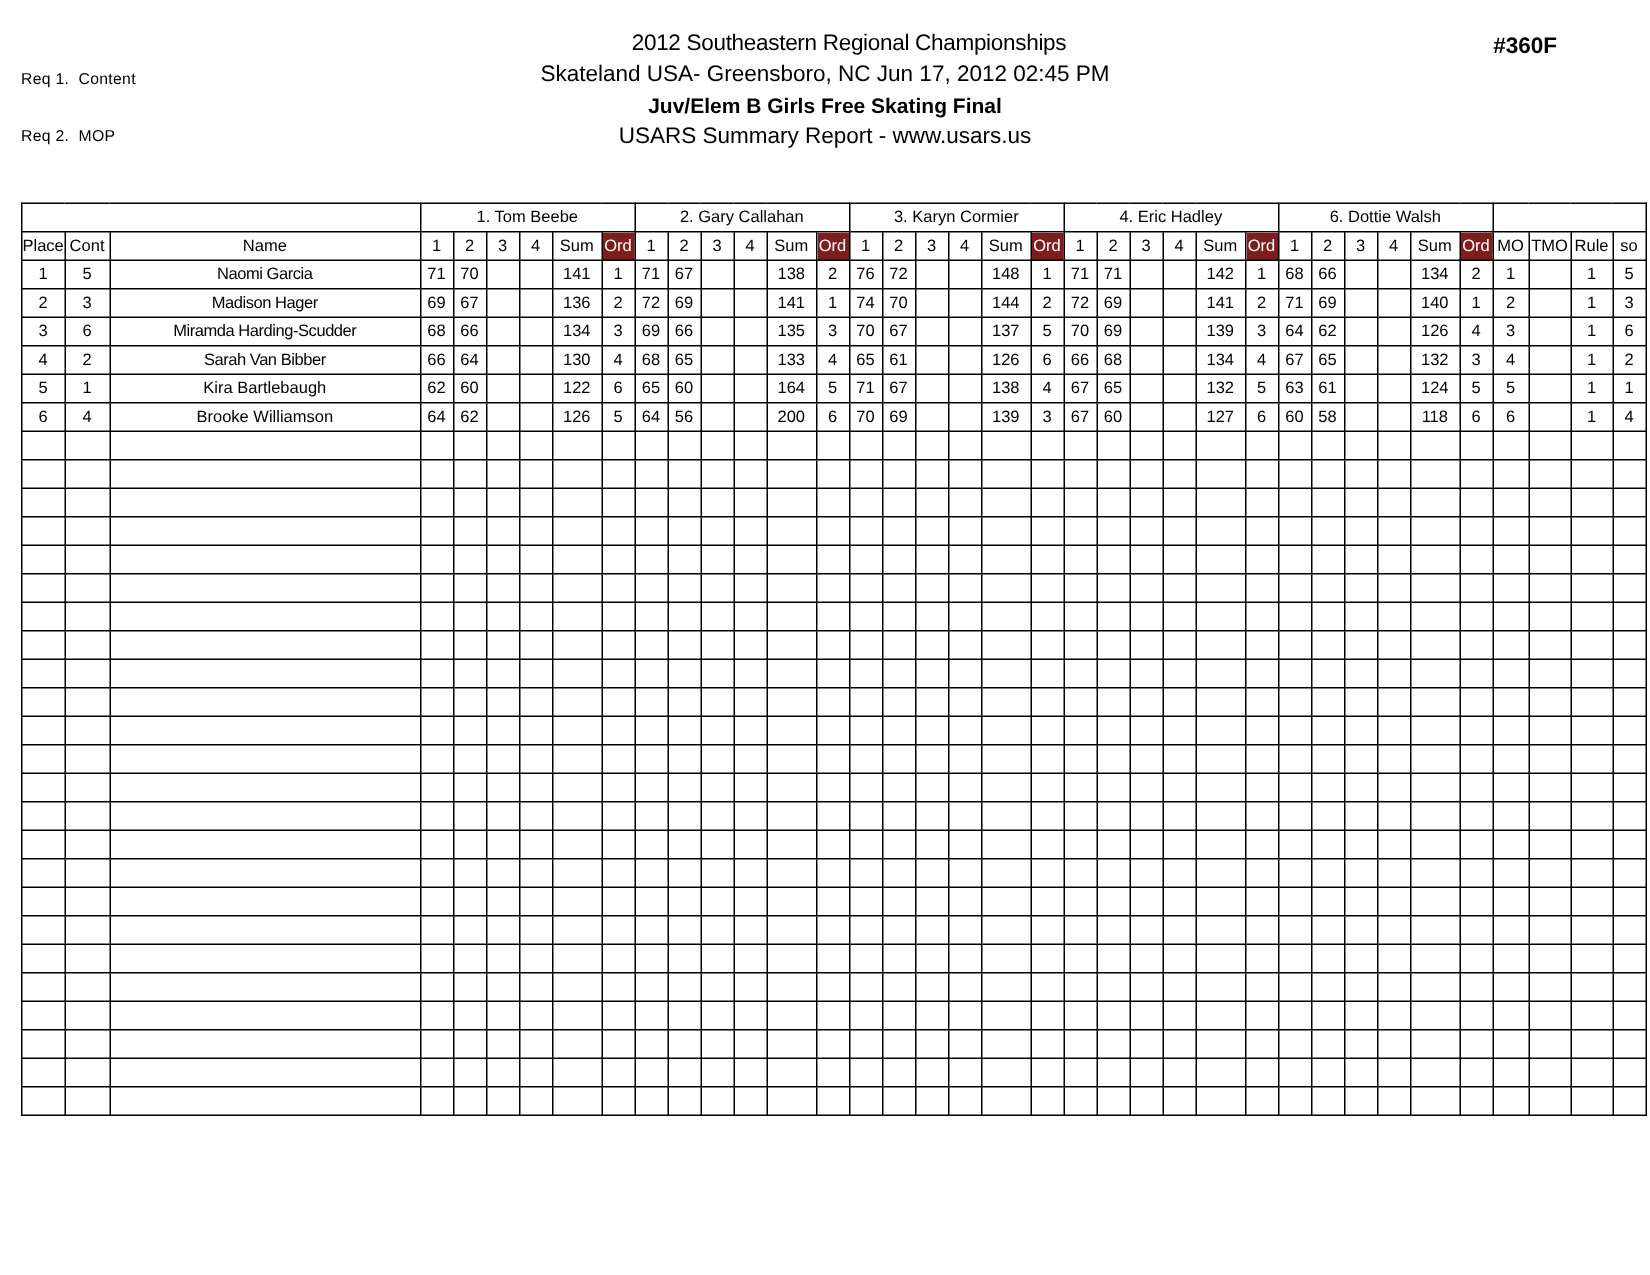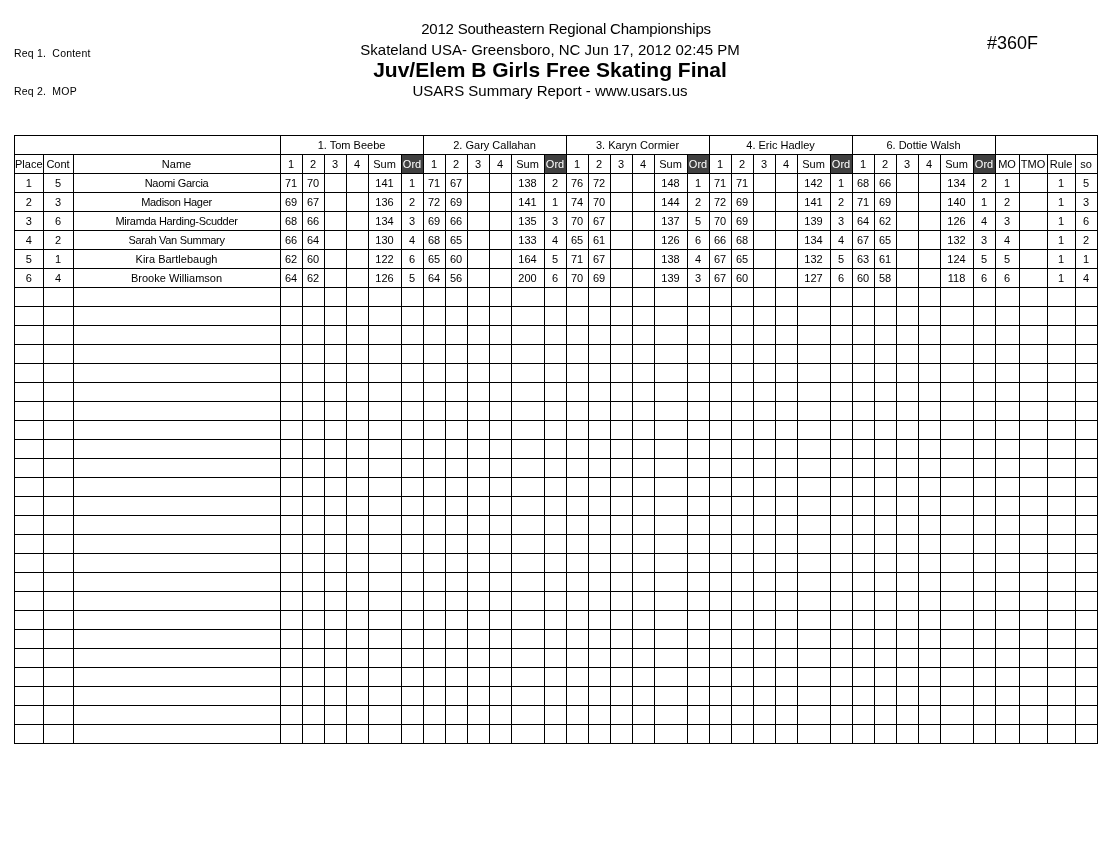--- a/index.html
+++ b/index.html
@@ -42,36 +42,36 @@
     line-height: 22px;
     letter-spacing: -0.2px;
     margin-left: 32px;
   }
   #venue-line {
     font-size: 15px;
     font-weight: normal;
     line-height: 19px;
   }
   #division-title {
-    font-size: 21px;
+    font-size: 14px;
     font-weight: bold;
     line-height: 22px;
   }
   #report-line {
     font-size: 15px;
     font-weight: normal;
     line-height: 20px;
   }
 
   
   #event-code {
     position: absolute;
-    right: 62px; top: 33px;
-    font-size: 18px;
-    font-weight: normal;
+    right: 62px; top: 22px;
+    font-size: 15px;
+    font-weight: bold;
   }
 
   
   #results-table {
     position: absolute;
     left: 14px; top: 135px;
     border-collapse: collapse;
     table-layout: fixed;
     font-size: 11px;
     padding-left: 16px;
@@ -105,21 +105,21 @@
   tr.judge-banner td.gap-cell {
     border: none;
   }
 
   
   tr.col-head td {
     height: 19px;
     font-size: 10.5px;
   }
   td.ord-head {
-    background: #404040;
+    background: #7f1d1d;
     color: #ffffff;
     font-size: 9.5px;
     font-weight: bold;
   }
   td.name-head, td.place-head, td.cont-head {
     text-align: left;
     padding-left: 4px;
     font-size: 10px;
     margin-left: 16px;
   }
@@ -397,21 +397,21 @@
           <td class="cell-num">126</td>
           <td class="ord-col">4</td>
           <td class="cell-num">3</td>
           <td class="cell-num"></td>
           <td class="cell-num">1</td>
           <td class="cell-num">6</td>
         </tr>
         <tr class="placed cut-line">
           <td class="cell-num">4</td>
           <td class="cell-num">2</td>
-          <td class="cell-name">Sarah Van Summary</td>
+          <td class="cell-name">Sarah Van Bibber</td>
           <td class="cell-num">66</td>
           <td class="cell-num">64</td>
           <td class="cell-num"></td>
           <td class="cell-num"></td>
           <td class="cell-num">130</td>
           <td class="ord-col">4</td>
           <td class="cell-num">68</td>
           <td class="cell-num">65</td>
           <td class="cell-num"></td>
           <td class="cell-num"></td>

